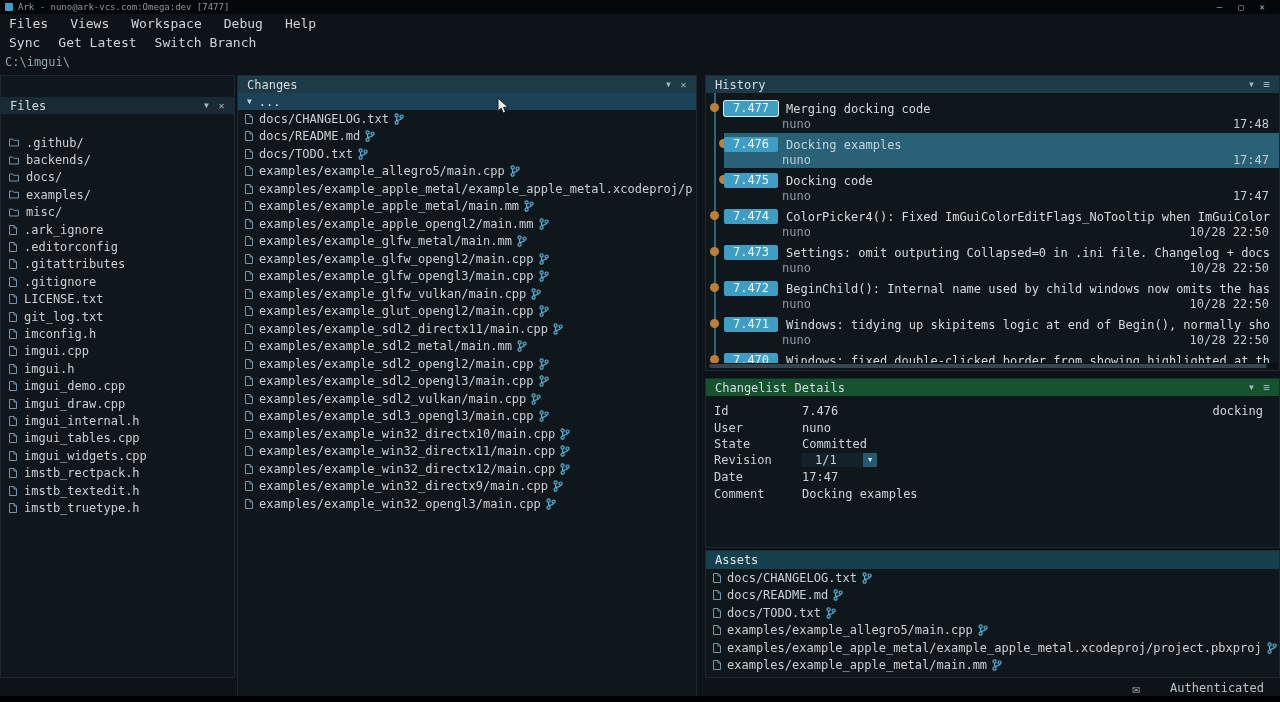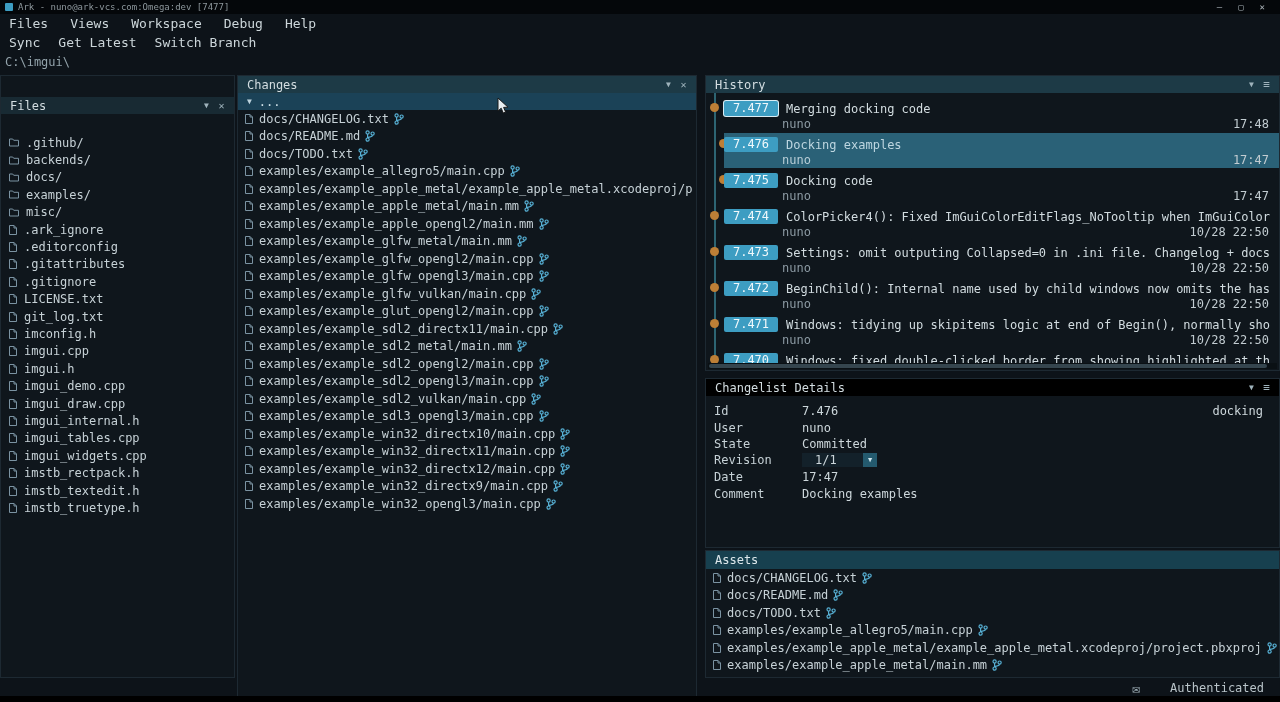--- a/index.html
+++ b/index.html
@@ -19,21 +19,21 @@
   .menubar{position:absolute;top:15px;left:0;height:17px;display:flex;gap:22px;
     padding-left:9px;align-items:center;font-size:13px;color:#ccd6da;}
   .toolbar{position:absolute;top:33px;left:0;height:18px;display:flex;gap:18px;
     padding-left:9px;align-items:center;font-size:13px;color:#ccd6da;}
   .pathbar{position:absolute;top:55px;left:5px;font-size:12px;color:#93a3ab;}
   
   .panel{position:absolute;background:#0f161c;border:1px solid #1d2932;box-sizing:border-box;}
   .phead{height:17px;display:flex;align-items:center;padding:0 5px;font-size:12px;
     color:#d3dde1;background:#1d3a46;}
   .phead.grey{background:#182a33;margin-top:21px;}
-  .phead.bright{background:#000000;}
+  .phead.bright{background:#14532d;}
   .phead .title{padding-left:4px;white-space:nowrap;}
   .phead .spacer{flex:1;}
   .hicon{width:15px;text-align:center;color:#9fb3bc;}
   .hicon.tri{font-size:8px;}
   .hicon.x{font-size:10px;}
   .hicon.menu{font-size:11px;}
   
   #files{left:0;top:75px;width:235px;height:603px;}
   .filelist{padding-top:20px;}
   .frow{height:17.4px;display:flex;align-items:center;padding-left:8px;

